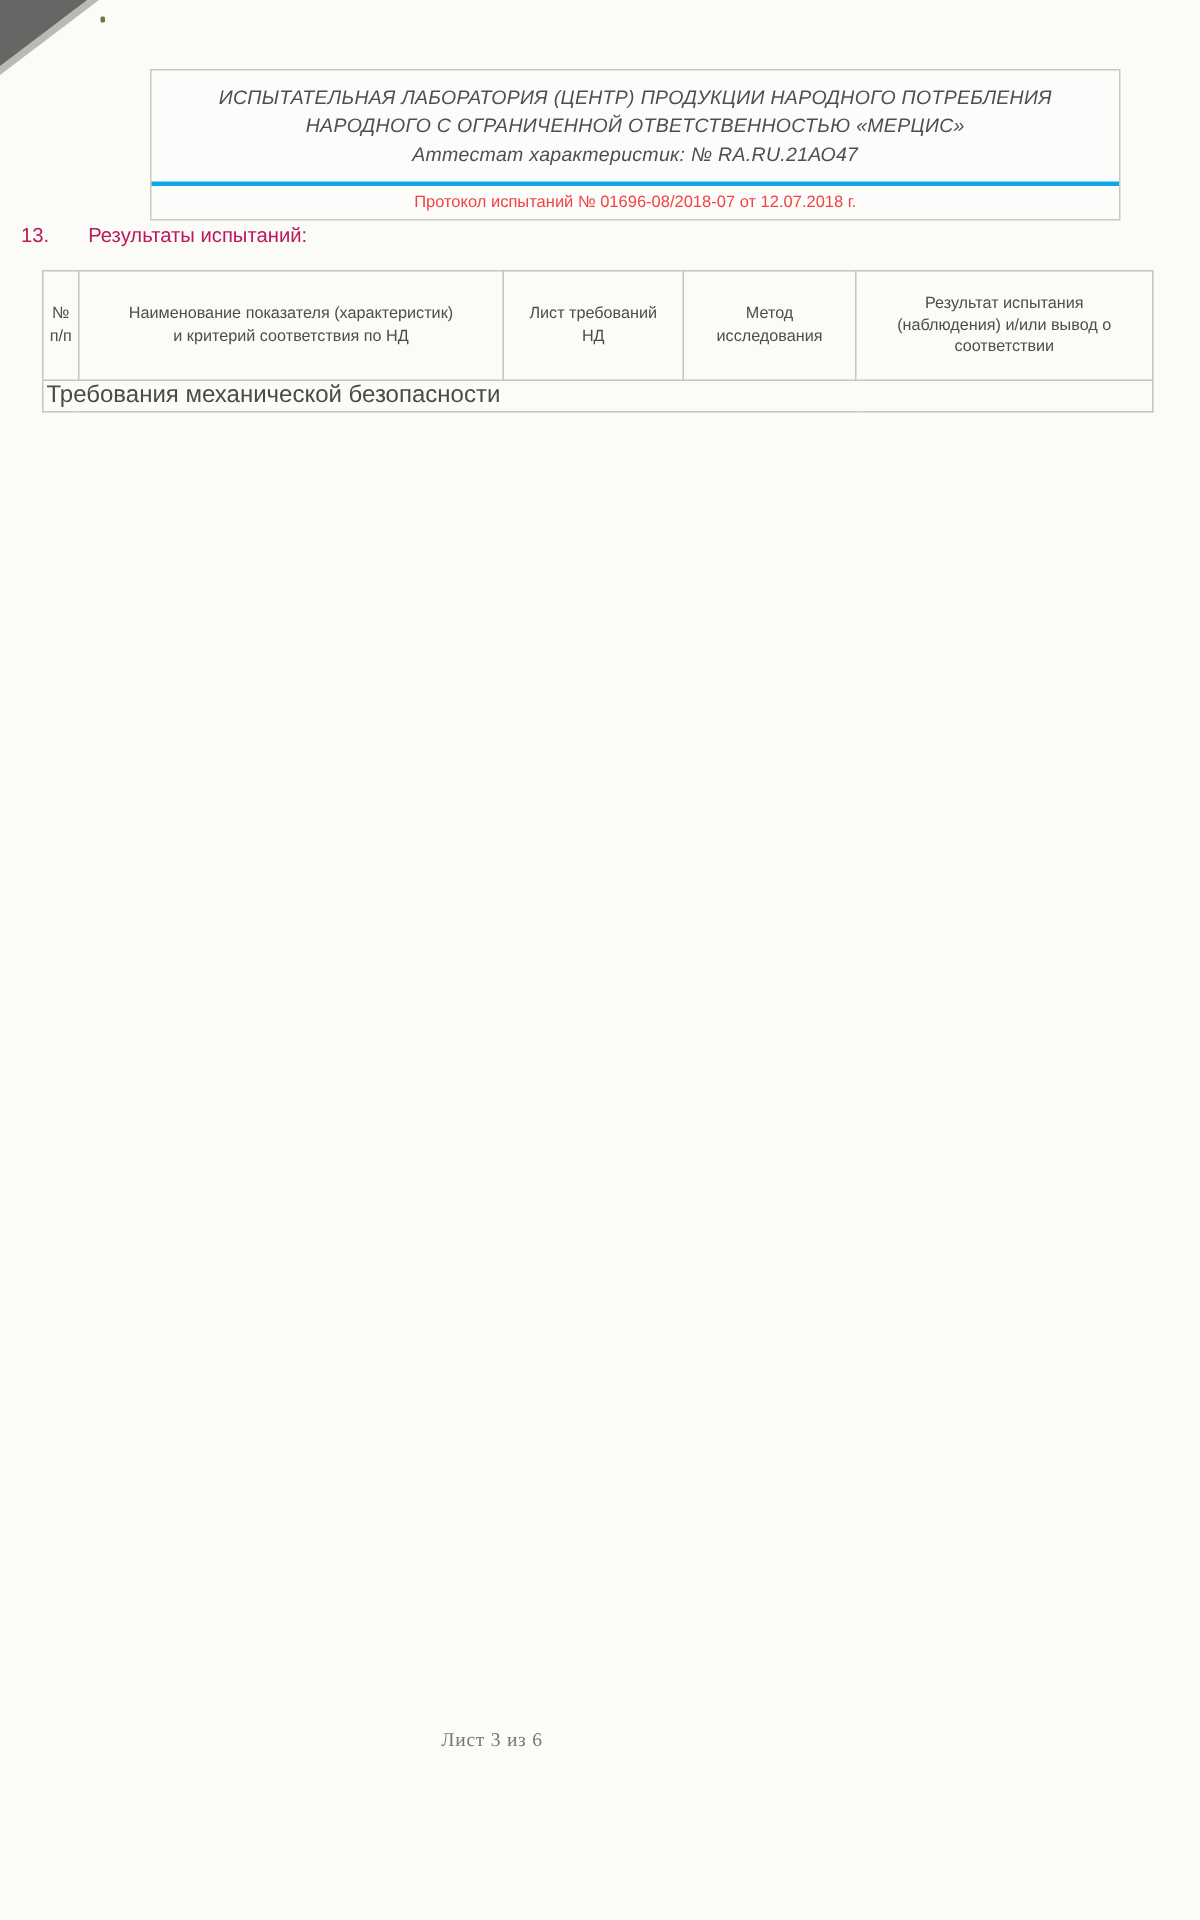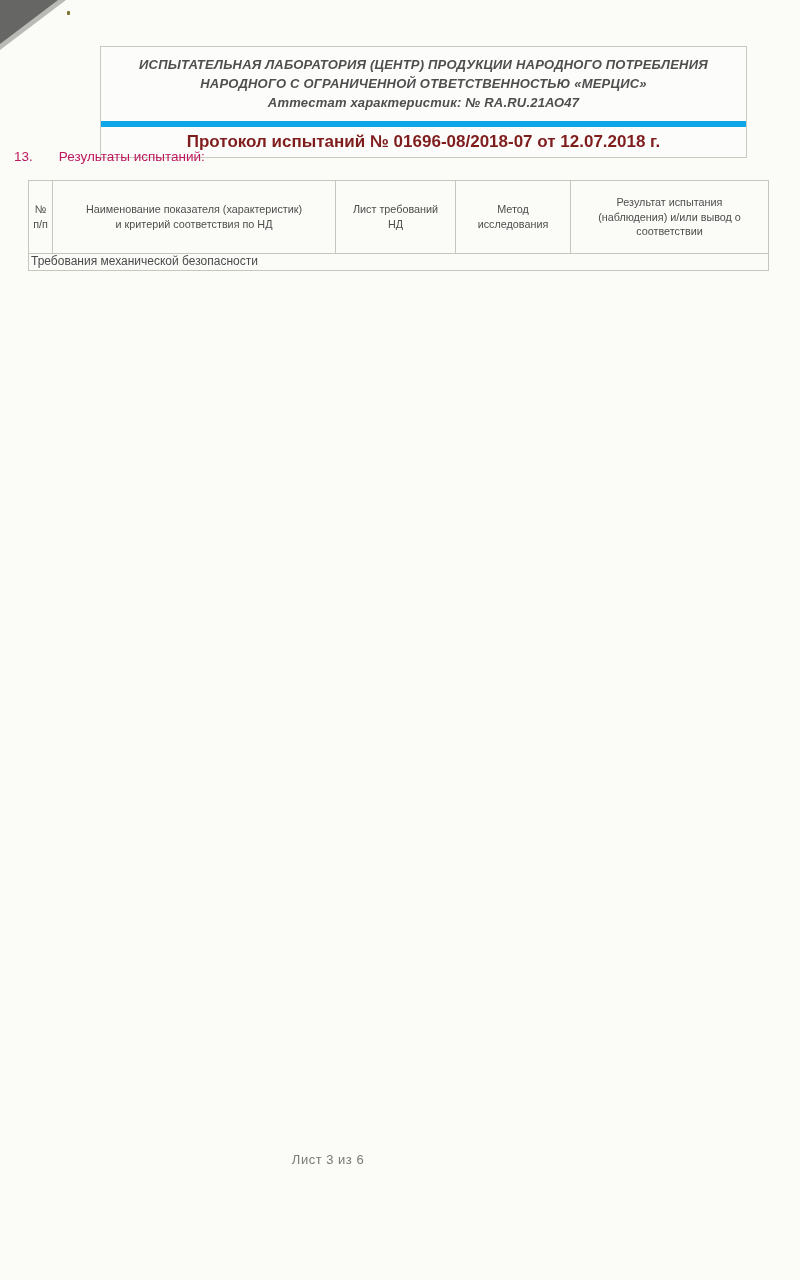--- a/index.html
+++ b/index.html
@@ -28,37 +28,36 @@
     position: absolute; top: 11px; left: 67px;
     width: 3px; height: 4px; background: #7a7430;
     border-radius: 1px;
   }
   
   .lab-header-box {
     position: absolute; top: 46px; left: 100px;
     width: 645px;
     border: 1px solid #c9c9c0;
     background: rgba(255,255,255,0.4);
-    font-weight: bold;
   }
   .lab-header-top {
     padding: 9px 10px 8px 10px;
     text-align: center;
     font-style: italic;
     font-size: 13px;
     line-height: 1.45;
     color: #4e4e4e;
     letter-spacing: 0.2px;
   }
   .protocol-row {
-    border-top: 6px solid #0ea5e9;
+    border-top: 3px solid #0ea5e9;
     text-align: center;
     padding: 5px 8px;
-    font-size: 17px;
-    color: #7f1d1d;
+    font-size: 11px;
+    color: #ef4444;
   }
   
   .results-title {
     position: absolute; top: 149px; left: 14px;
     font-size: 13.5px; color: #be185d;
   }
   .results-title .sec-num { margin-right: 26px; }
   
   table.results-table {
     position: absolute; top: 180px; left: 28px;
@@ -83,32 +82,33 @@
     font-weight: normal;
     font-size: 10.8px;
     color: #4d4d4d;
     text-align: center;
     vertical-align: middle;
     line-height: 1.35;
     padding: 2px 4px;
   }
   tr.section-row td {
     height: 14px;
-    font-size: 12px;
+    font-size: 16px;
     color: #4b4b4b;
     text-align: left;
     padding: 1px 2px;
     line-height: 1.1;
   }
   
   .page-footer {
     position: absolute; top: 1152px; left: 0;
     width: 656px; text-align: center;
     font-size: 13px; color: #787878;
     letter-spacing: 0.5px;
+    font-family: Liberation Serif, serif;
   }
 </style>
 </head>
 <body>
 
 <div class="corner-fold-outer"></div>
 <div class="corner-fold-inner"></div>
 <div class="speck"></div>
 
 <div class="lab-header-box">

